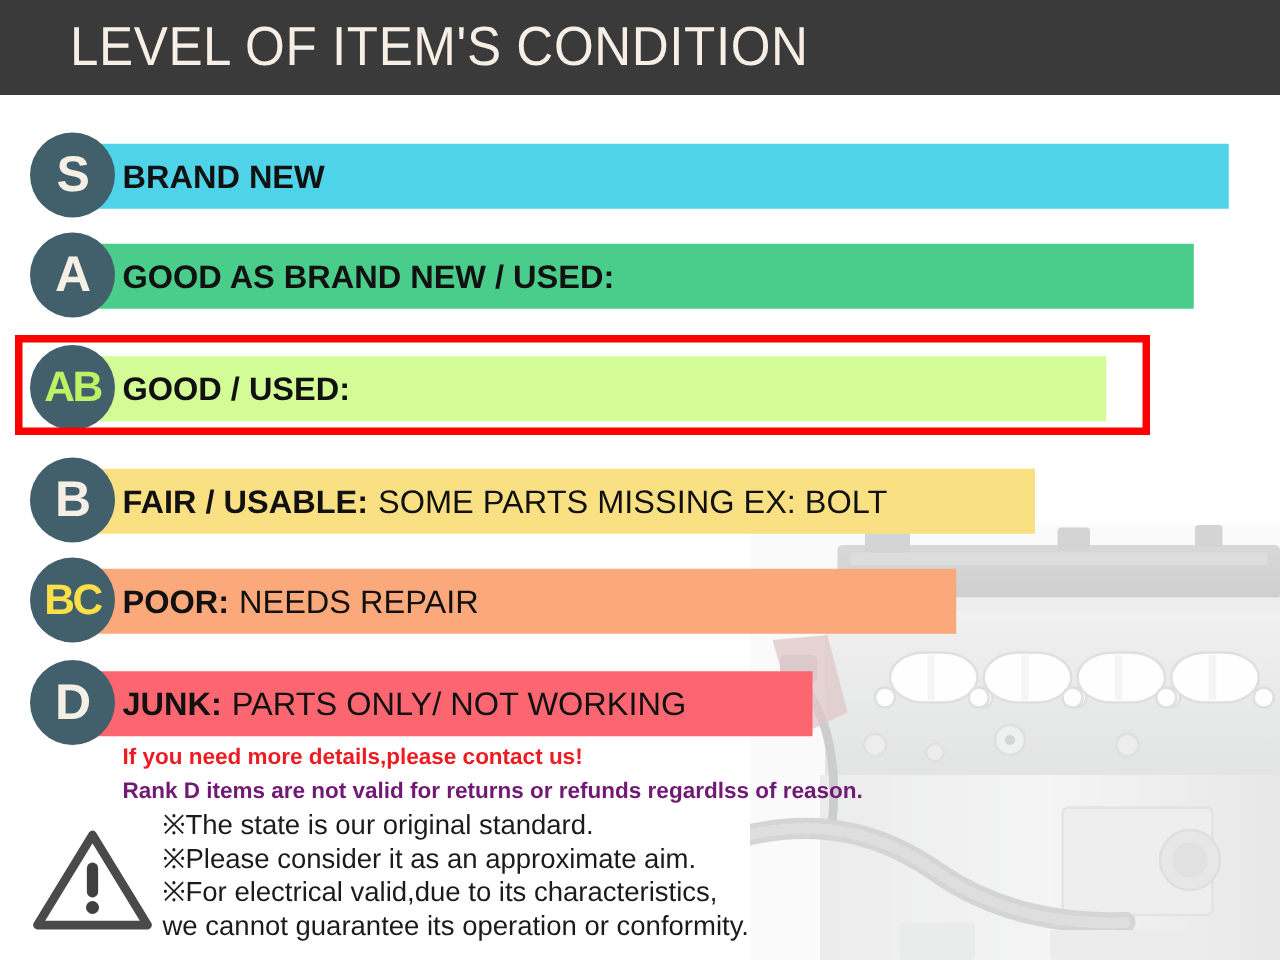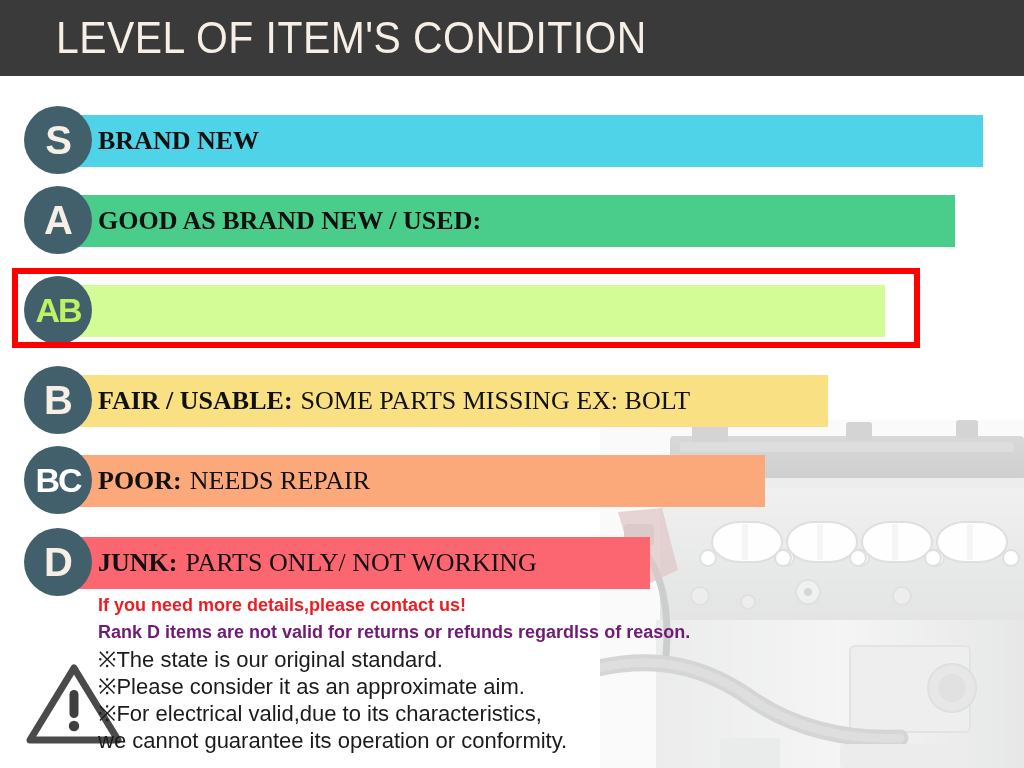--- a/index.html
+++ b/index.html
@@ -92,21 +92,20 @@
     position: absolute;
     left: 98px;
     top: 9px;
     height: 52px;
     display: flex;
     align-items: center;
     white-space: nowrap;
     z-index: 2;
     color: #111111;
     font-size: 26px;
-    font-family: Liberation Serif, serif;
   }
   .rank-text .lead {
     font-weight: 700;
   }
   .rank-text .tail {
     font-weight: 400;
     margin-left: 8px;
   }
 
   
@@ -144,20 +143,21 @@
     font-size: 18px;
     line-height: 27px;
     white-space: nowrap;
   }
   .note-plain {
     color: #1b1b1b;
     font-weight: 400;
     font-size: 22px;
     line-height: 27px;
     white-space: nowrap;
+    margin-left: 32px;
   }
 
   #warning-icon {
     position: absolute;
     left: 26px;
     top: 662px;
     width: 96px;
     height: 82px;
     z-index: 5;
   }
@@ -267,35 +267,36 @@
     <div class="rank-badge" style="background: rgb(65, 96, 107); color: rgb(245, 239, 230);">A</div>
     <div class="rank-text">
       <span class="lead">GOOD AS BRAND NEW / USED:</span>
     </div>
   </div>
 
   <div class="rank-row" id="row-ab">
     <div class="rank-bar" style="background: rgb(211, 251, 150); width: 829px;"></div>
     <div class="rank-badge two-char" style="background: rgb(65, 96, 107); color: #bef264;">AB</div>
     <div class="rank-text">
+      <span class="lead">GOOD / USED:</span>
     </div>
   </div>
 
   <div class="rank-row" id="row-b">
     <div class="rank-bar" style="background: rgb(249, 225, 131); width: 772px;"></div>
     <div class="rank-badge" style="background: rgb(65, 96, 107); color: rgb(245, 239, 230);">B</div>
     <div class="rank-text">
       <span class="lead">FAIR / USABLE:</span>
       <span class="tail">SOME PARTS MISSING EX: BOLT</span>
     </div>
   </div>
 
   <div class="rank-row" id="row-bc">
     <div class="rank-bar" style="background: rgb(251, 168, 122); width: 709px;"></div>
-    <div class="rank-badge two-char" style="background: rgb(65, 96, 107); color: #ffffff;">BC</div>
+    <div class="rank-badge two-char" style="background: rgb(65, 96, 107); color: #fde047;">BC</div>
     <div class="rank-text">
       <span class="lead">POOR:</span>
       <span class="tail">NEEDS REPAIR</span>
     </div>
   </div>
 
   <div class="rank-row" id="row-d">
     <div class="rank-bar" style="background: rgb(251, 102, 112); width: 594px;"></div>
     <div class="rank-badge" style="background: rgb(65, 96, 107); color: rgb(245, 239, 230);">D</div>
     <div class="rank-text">

